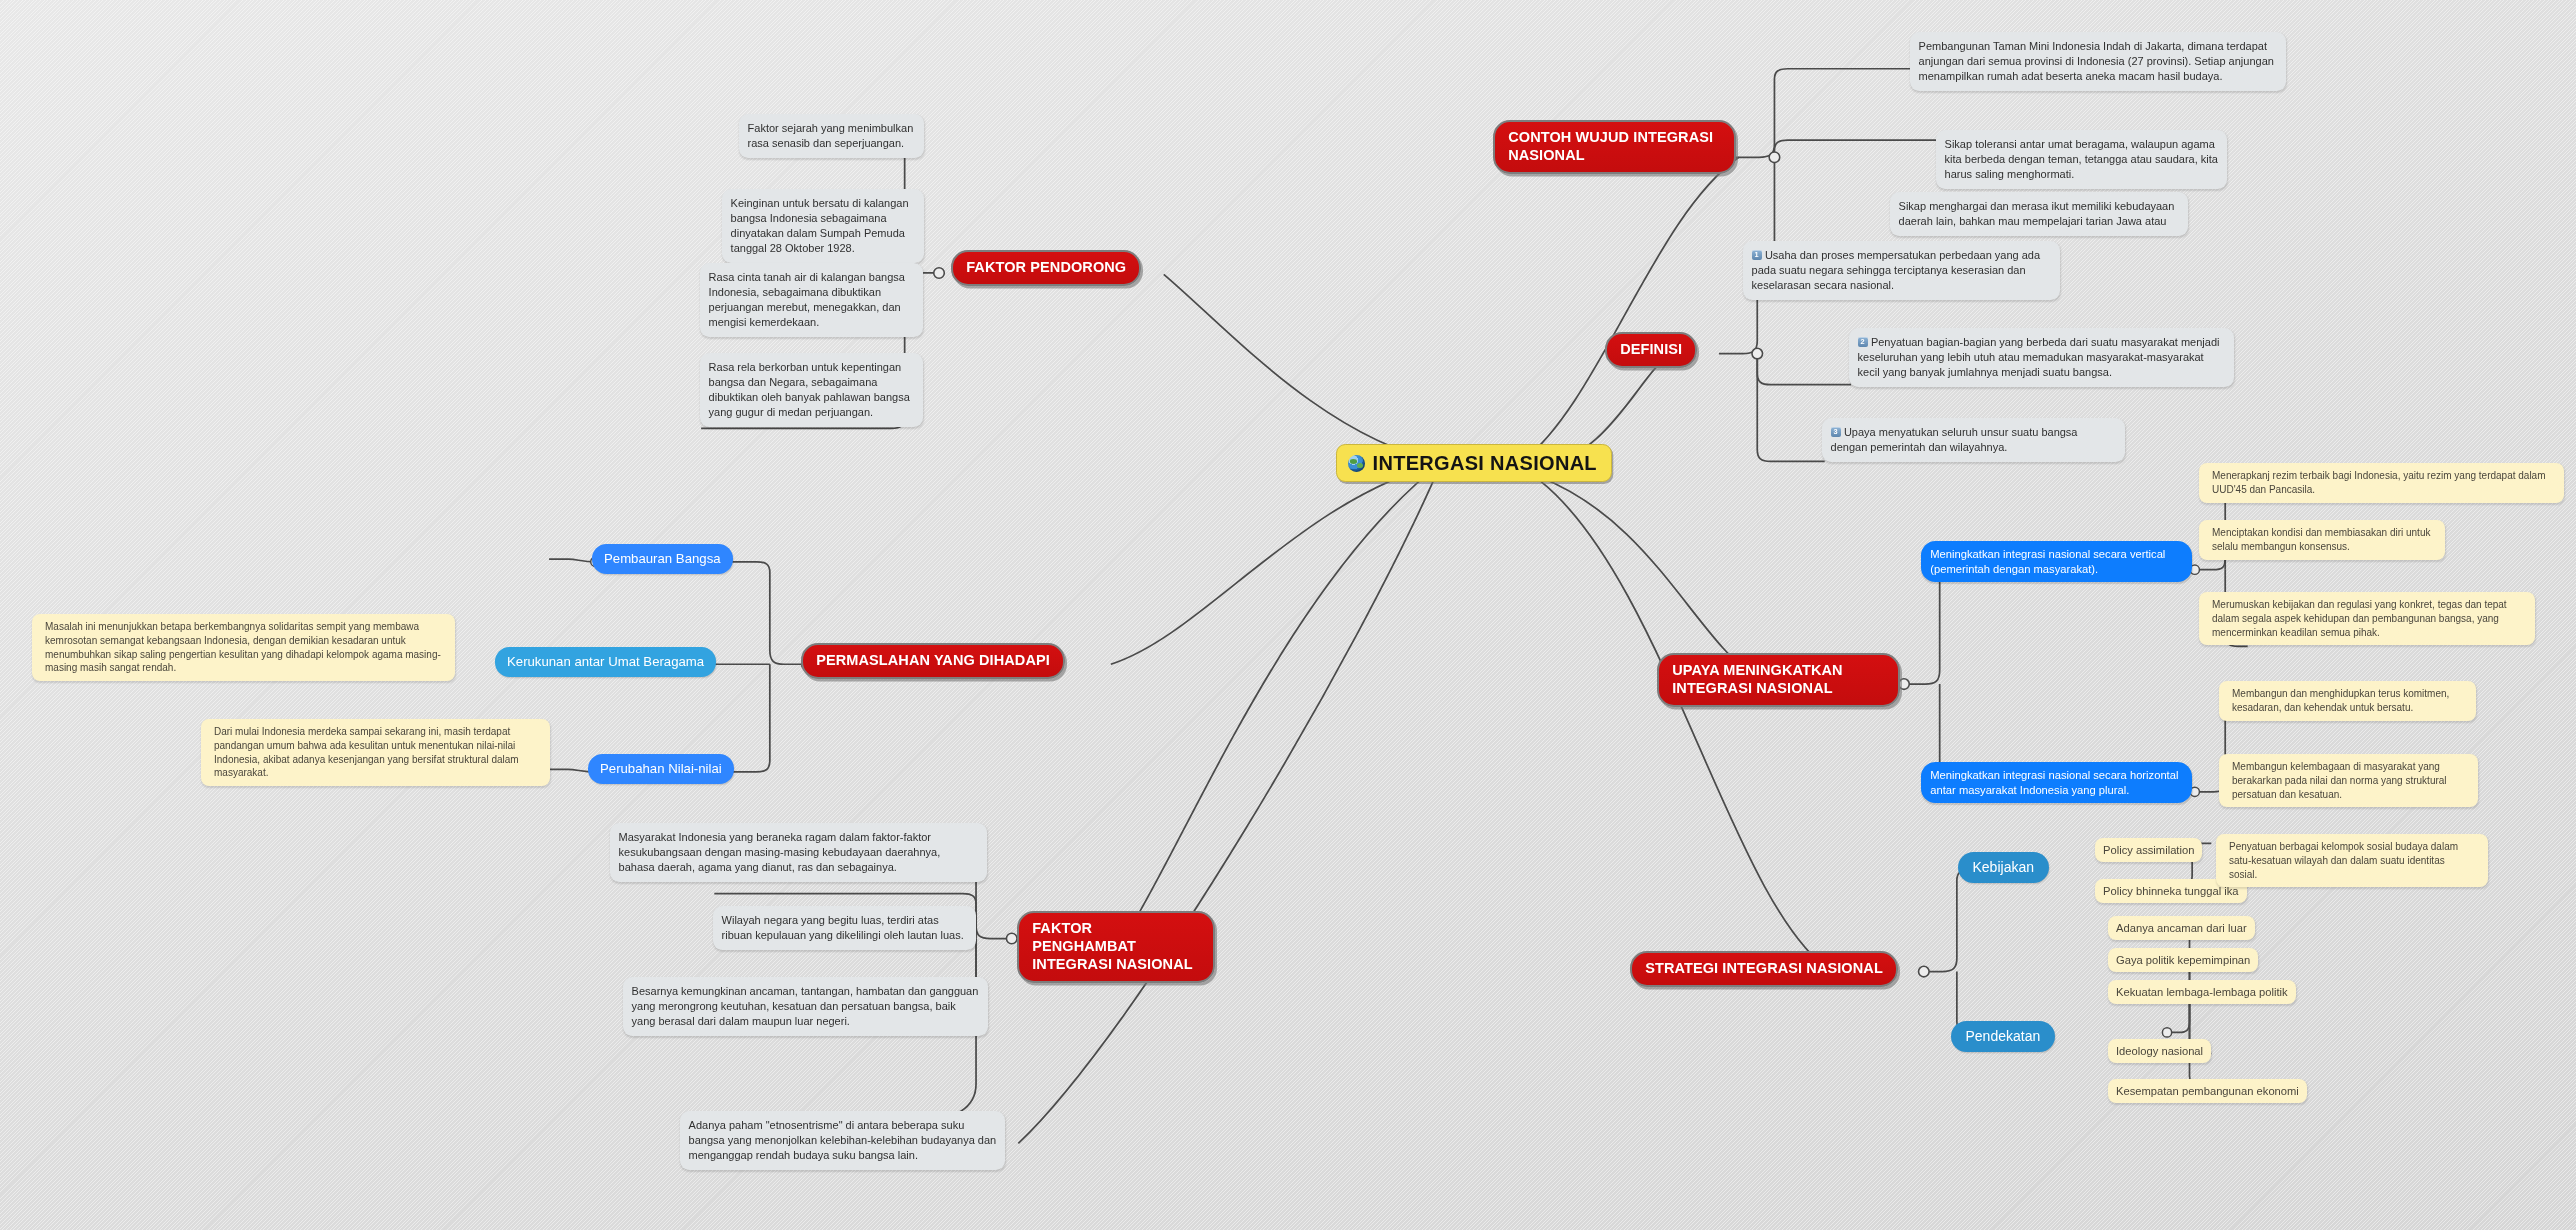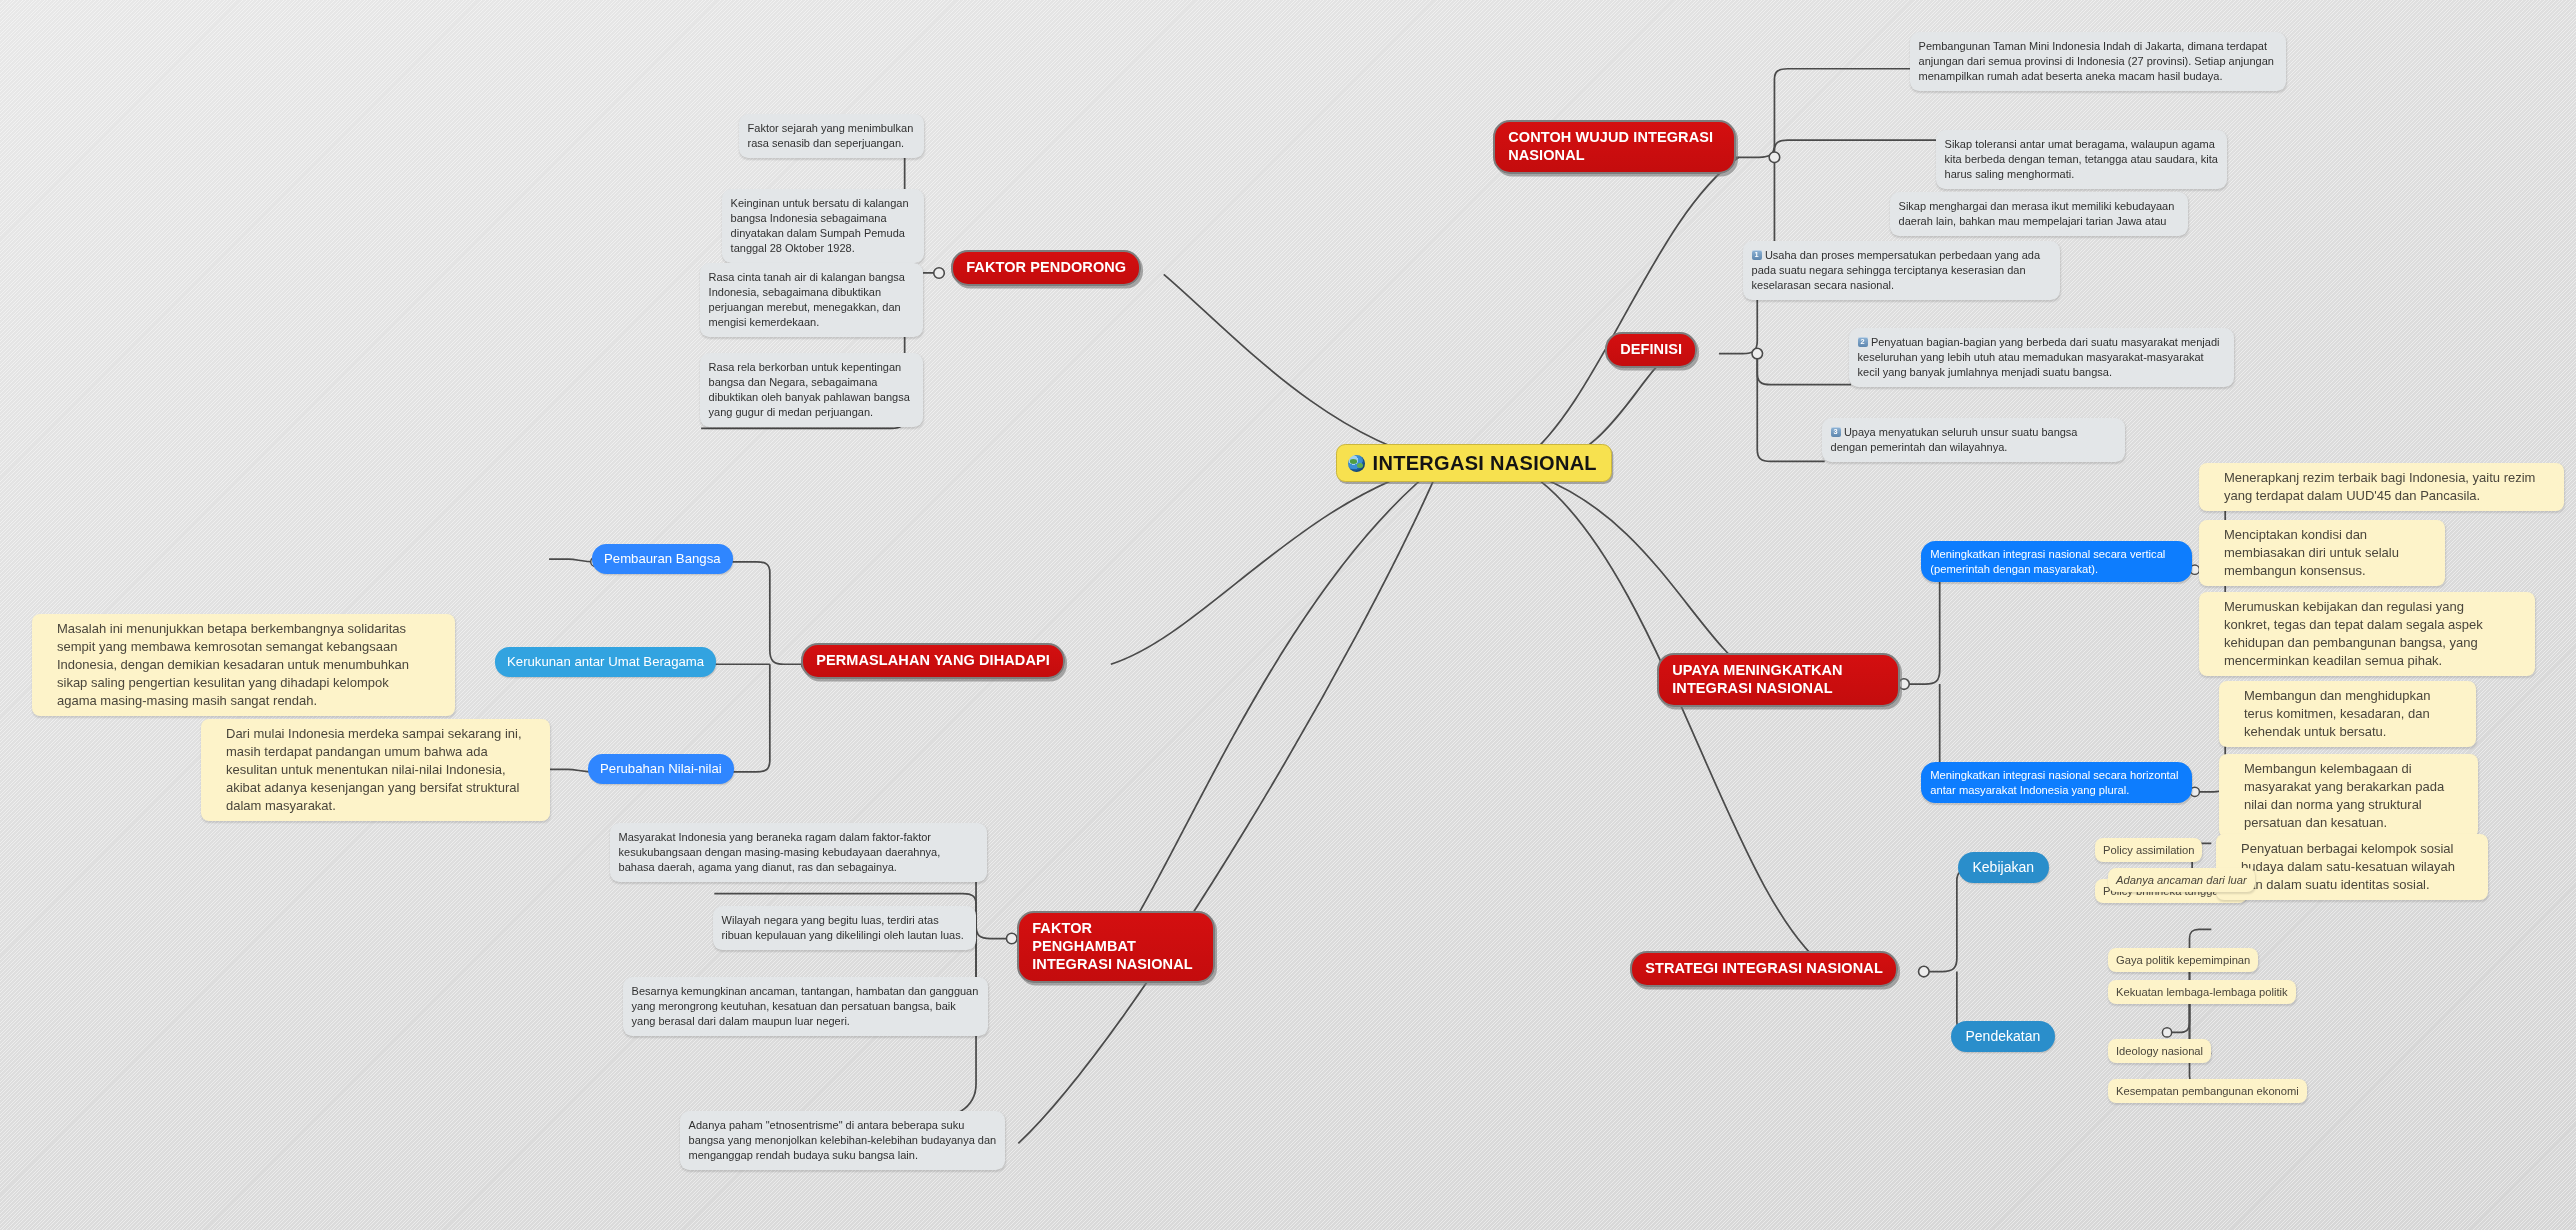--- a/index.html
+++ b/index.html
@@ -49,21 +49,21 @@
 
   
   .leaf{
     background:#e3e6e8;border-radius:9.3px;color:#303030;
     font-size:11px;line-height:1.38;padding:6.6px 8.6px;
     box-shadow:0.7px 1.3px 2px rgba(0,0,0,.13);
   }
   
   .note{
     background:#fdf3c9;border-radius:8px;color:#4a463c;
-    font-size:13px;line-height:1.38;padding:6px 25px;
+    font-size:10px;line-height:1.38;padding:6px 13px;
     box-shadow:0.7px 1.3px 2px rgba(0,0,0,.12);
   }
   .note.small{font-size:11.2px;padding:4.6px 8px;line-height:1.3;}
 
   .numbadge{
     display:inline-block;width:10px;height:10px;border-radius:2px;
     background:linear-gradient(#8fb4d6,#5d86ae);color:#fff;font-size:7.3px;font-weight:bold;
     text-align:center;line-height:10px;vertical-align:1.3px;margin-right:3.3px;
     box-shadow:inset 0 0.7px 0 rgba(255,255,255,.55);
   }
@@ -225,20 +225,20 @@
 </div>
 <div class="node blue pill" style="left:1958px;top:852px;">
   <span>Kebijakan</span>
 </div>
 <div class="node blue pill" style="left:1951px;top:997px;margin-top:24px;">
   <span>Pendekatan</span>
 </div>
 <div class="node note small" style="left:2095px;top:838px;">Policy assimilation</div>
 <div class="node note small" style="left:2095px;top:879px;">Policy bhinneka tunggal ika</div>
 <div class="node note" style="left:2216px;top:834px;width:272px;">Penyatuan berbagai kelompok sosial budaya dalam satu-kesatuan wilayah dan dalam suatu identitas sosial.</div>
-<div class="node note small" style="left:2108px;top:868px;font-style:italic;">Adanya ancaman dari luar</div>
+<div class="node note small" style="left:2108px;top:916px;">Adanya ancaman dari luar</div>
 <div class="node note small" style="left:2108px;top:948px;">Gaya politik kepemimpinan</div>
 <div class="node note small" style="left:2108px;top:980px;">Kekuatan lembaga-lembaga politik</div>
 <div class="node note small" style="left:2108px;top:1039px;">Ideology nasional</div>
 <div class="node note small" style="left:2108px;top:1079px;">Kesempatan pembangunan ekonomi</div>
 
 </div>
 
 
 </body></html>

